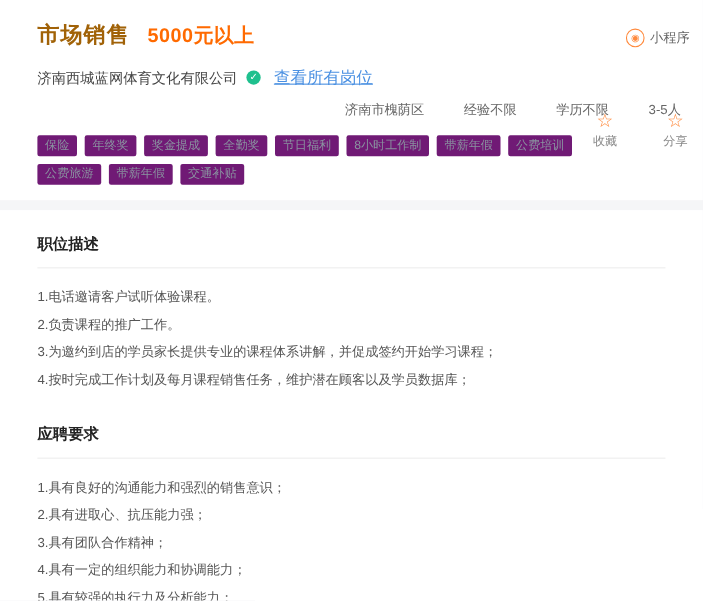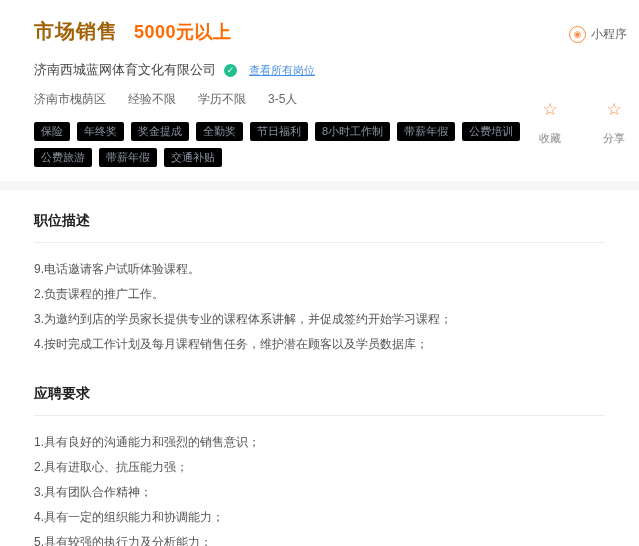--- a/index.html
+++ b/index.html
@@ -60,44 +60,45 @@
     height: 13px;
     border-radius: 50%;
     background: #1fc08e;
     color: #fff;
     font-size: 9px;
     line-height: 13px;
     text-align: center;
     display: inline-block;
   }
   .all-jobs-link {
-    font-size: 11px;
+    font-size: 15px;
     color: #4a90e2;
     text-decoration: underline;
     margin-left: 4px;
     cursor: pointer;
   }
   .meta-row {
     margin-top: 12px;
     font-size: 12px;
     color: #666;
     display: flex;
-    gap: 22px;
+    gap: 36px;
+    justify-content: flex-end;
   }
   .tag-row {
     margin-top: 14px;
     display: flex;
     flex-wrap: wrap;
     gap: 7px;
     max-width: 530px;
   }
   .tag {
     font-size: 11px;
     color: #8a93a0;
-    background: #000000;
+    background: #701a75;
     border-radius: 2px;
     padding: 4px 7px;
     line-height: 1;
     white-space: nowrap;
   }
 
   
   .miniprogram {
     position: absolute;
     top: 26px;
@@ -136,21 +137,21 @@
     color: #888;
   }
   .action .star {
     display: block;
     font-size: 17px;
     line-height: 20px;
     color: #ff8a3d;
   }
   .action .label {
     display: block;
-    margin-top: 11px;
+    margin-top: 1px;
   }
 
   
   .body-card {
     background: #ffffff;
     margin-top: 9px;
     padding: 22px 34px 10px 34px;
     box-sizing: border-box;
     min-height: 390px;
   }
@@ -227,21 +228,21 @@
         <span class="label">分享</span>
       </div>
     </div>
   </div>
 
   <div class="body-card">
 
     <div class="section">
       <div class="section-title">职位描述</div>
       <hr class="section-rule">
-      <div class="para">9.电话邀请客户试听体验课程。</div>
+      <div class="para">1.电话邀请客户试听体验课程。</div>
       <div class="para">2.负责课程的推广工作。</div>
       <div class="para">3.为邀约到店的学员家长提供专业的课程体系讲解，并促成签约开始学习课程；</div>
       <div class="para">4.按时完成工作计划及每月课程销售任务，维护潜在顾客以及学员数据库；</div>
     </div>
 
     <div class="section">
       <div class="section-title">应聘要求</div>
       <hr class="section-rule">
       <div class="para">1.具有良好的沟通能力和强烈的销售意识；</div>
       <div class="para">2.具有进取心、抗压能力强；</div>

